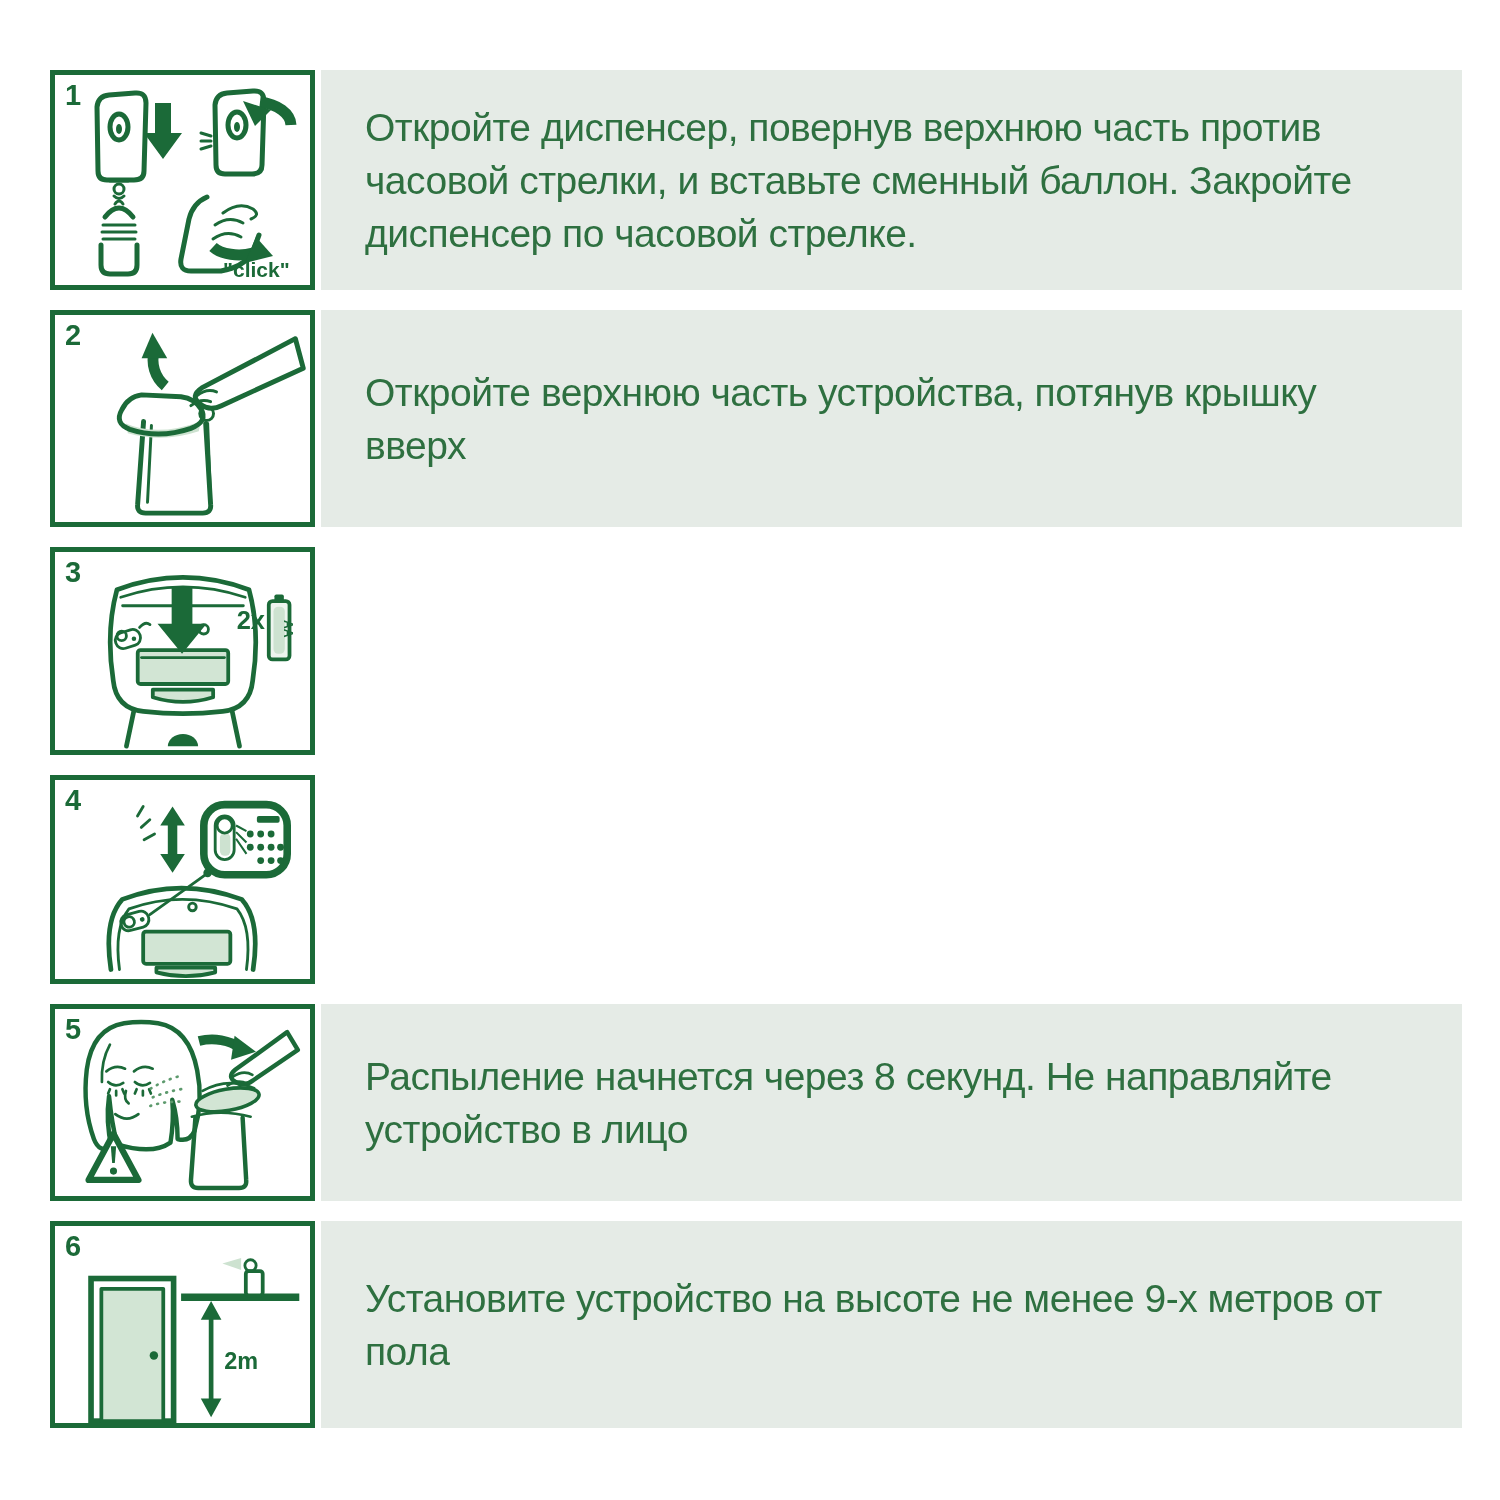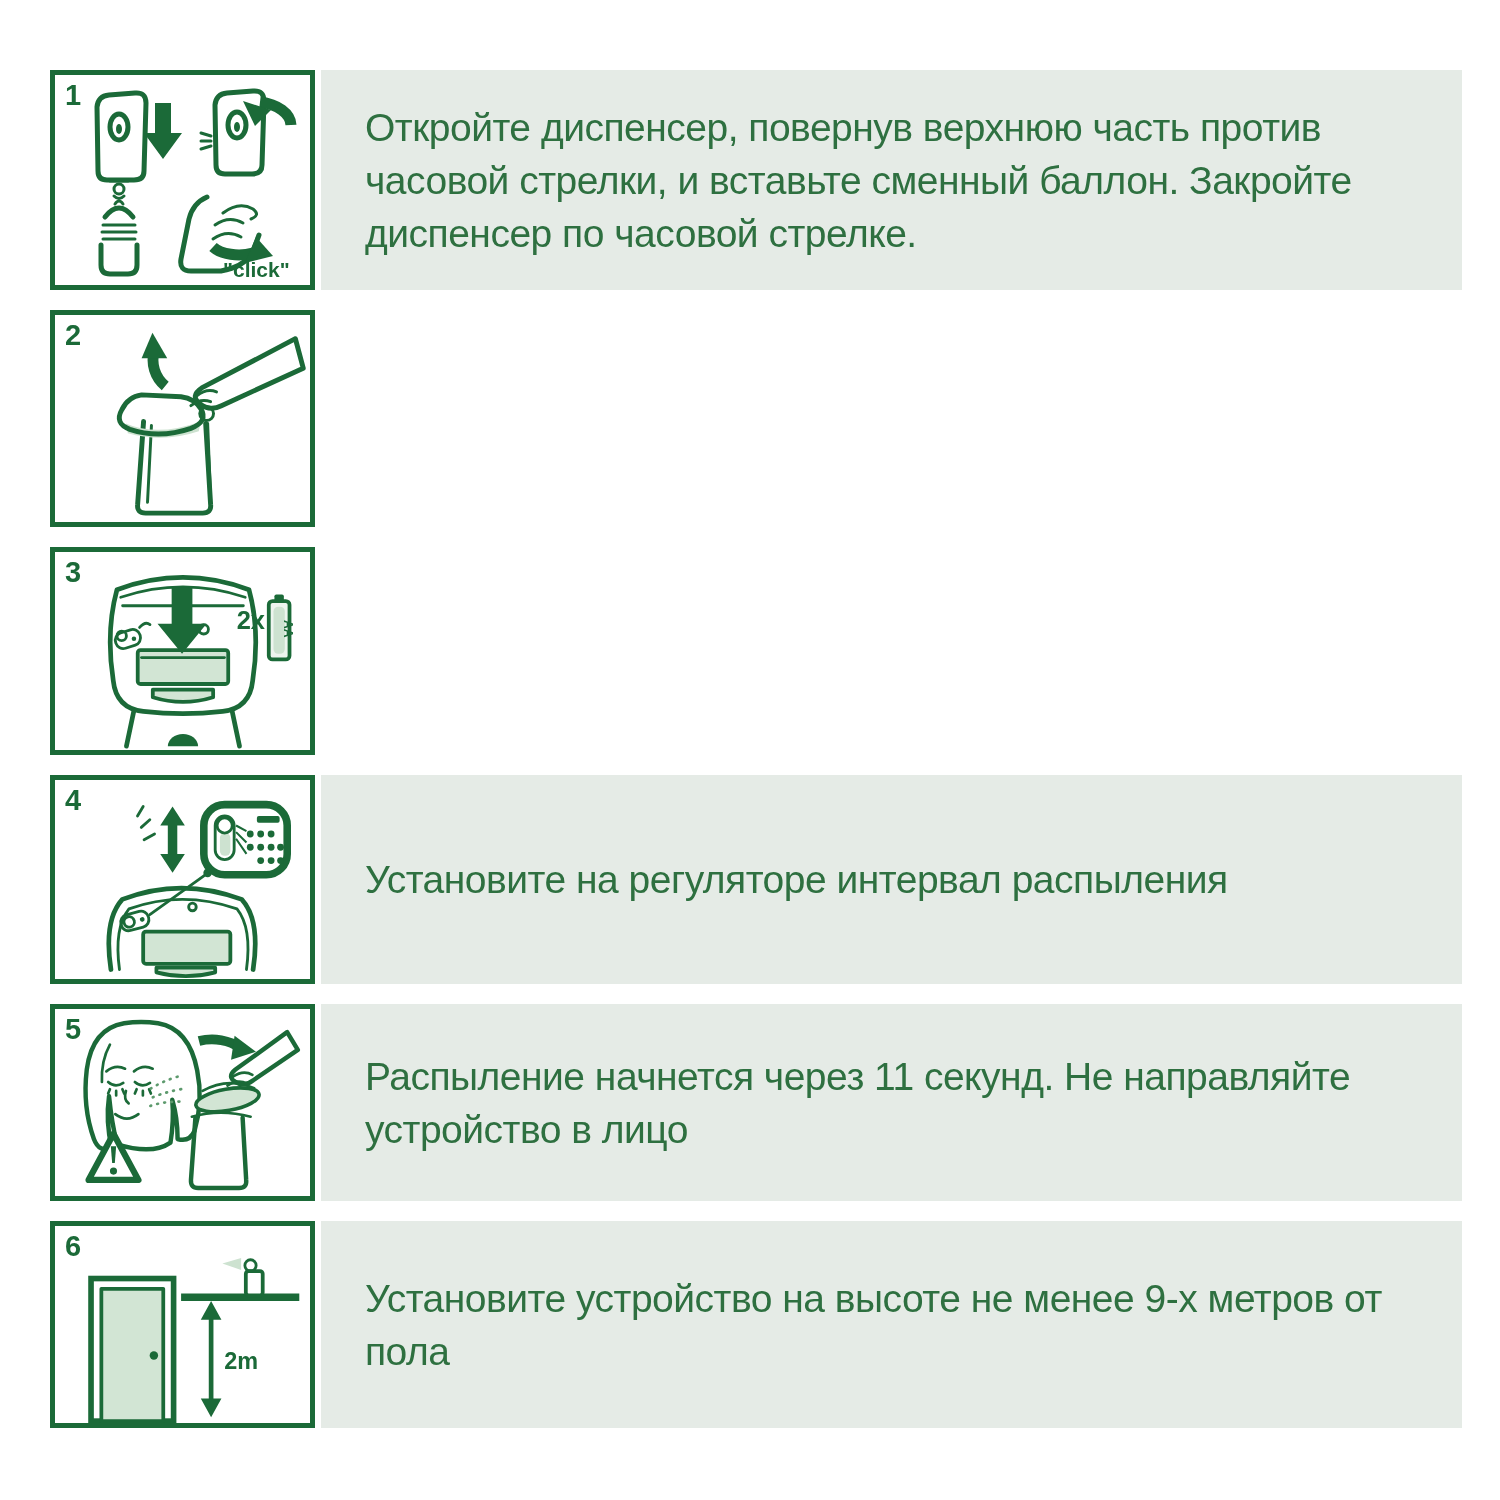--- a/index.html
+++ b/index.html
@@ -128,20 +128,24 @@
         <path class="s" d="M66,96 q-8,14 8,20 q30,10 62,-1 q18,-7 10,-20 q-6,-10 -20,-12 l-40,-2 q-14,2 -20,15 z"></path>
 
         <path class="sw" d="M242,24 l-95,50 q-12,8 -2,16 q10,8 22,2 l83,-38 z"></path>
         <path class="s4" d="M142,82 q10,-8 20,-4 M136,92 q10,-8 20,-4"></path>
         <circle class="s4" cx="152" cy="100" r="7"></circle>
 
         <path class="arc" d="M110,72 A34,34 0 0 1 99,36"></path>
         <path class="f" d="M112,44 l-15,-26 -11,26 z"></path>
       </svg>
     </div>
+    <div class="band">
+      <div class="caption">Откройте верхнюю часть устройства, потянув крышку
+вверх</div>
+    </div>
   </div>
 
   <div class="row r3">
     <div class="figure">
       <span class="num">3</span>
       <svg viewBox="0 0 255 210">
 
         <path class="s" d="M58,40 q70,-26 140,0 q12,44 4,96 q-3,30 -32,33 q-42,5 -84,0 q-29,-3 -32,-33 q-8,-52 4,-96 z"></path>
         <path class="s4" d="M62,48 q66,-22 132,0"></path>
         <path class="s4" d="M64,57 h128"></path>
@@ -207,23 +211,20 @@
             <circle cx="221" cy="85" r="3.6"></circle>
             <circle cx="231" cy="85" r="3.6"></circle>
         </g>
         <path d="M184,48 l11,6 M184,55 l11,11 M184,62 l11,16" stroke="#1b6a38" stroke-width="2.2" fill="none"></path>
 
         <path class="f" d="M117,28 l13,20 h-8 v30 h8 l-13,20 -13,-20 h8 v-30 h-8 z"></path>
 
         <path class="s4" d="M86,28 l-6,10 M93,42 l-9,8 M98,57 l-11,6"></path>
       </svg>
     </div>
-    <div class="band">
-      <div class="caption">Установите на регуляторе интервал распыления</div>
-    </div>
   </div>
 
   <div class="row r5">
     <div class="figure">
       <span class="num">5</span>
       <svg viewBox="0 0 255 210">
 
         <path class="sw" d="M62,16 q-36,6 -42,52 q-5,42 8,78 q6,16 20,10 q-7,-30 -3,-58 q3,30 9,54 q40,12 60,-2 q4,-24 2,-48 q6,20 6,44 q13,4 19,-9 q10,-34 3,-68 q-9,-47 -44,-53 q-19,-3 -38,0 z"></path>
         <path class="s4" d="M46,40 q-10,18 -9,42"></path>
 
@@ -252,21 +253,21 @@
         <path class="s4" d="M150,92 q28,-16 58,-3"></path>
 
         <path class="sw" d="M245,26 l-58,42 q-10,8 0,14 q10,6 20,-2 l50,-34 z"></path>
         <path class="s4" d="M184,76 q12,-8 22,-2 M178,86 q12,-8 22,-2"></path>
 
         <path class="arc" d="M146,36 A40,26 0 0 1 192,44"></path>
         <path class="f" d="M186,30 l24,18 -28,9 z"></path>
       </svg>
     </div>
     <div class="band">
-      <div class="caption">Распыление начнется через 11 секунд. Не направляйте
+      <div class="caption">Распыление начнется через 8 секунд. Не направляйте
 устройство в лицо</div>
     </div>
   </div>
 
   <div class="row r6">
     <div class="figure">
       <span class="num">6</span>
       <svg viewBox="0 0 255 210">
 
         <rect x="30" y="56" width="88" height="152" fill="#ffffff" stroke="#1b6a38" stroke-width="6"></rect>

